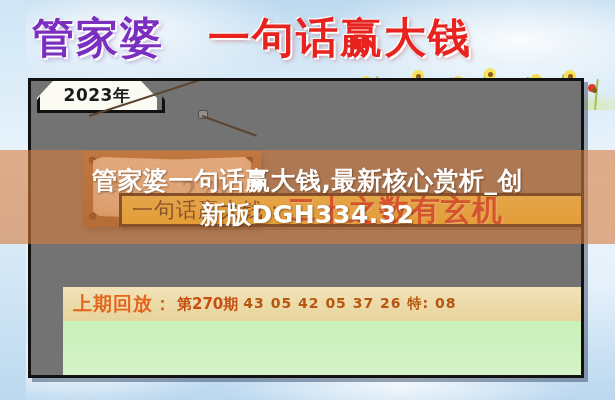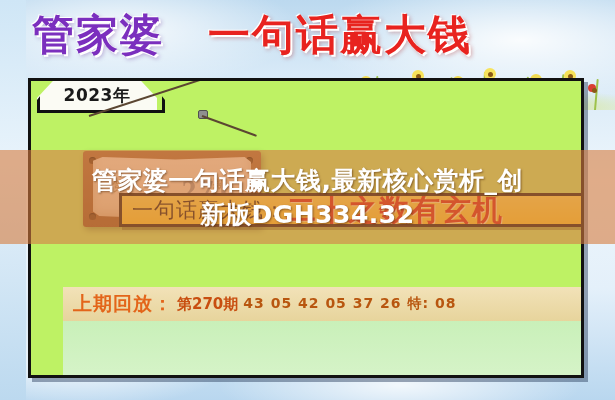--- a/index.html
+++ b/index.html
@@ -24,21 +24,21 @@
     position:absolute;left:0;top:0;width:26px;height:400px;
     background:linear-gradient(180deg,#cfe6f6,#e8f3fb 40%,#bcd9ef);
   }
 
   
   .hdr{position:absolute;left:0;top:0;width:615px;height:80px;}
   .hdr-t1,.hdr-t2{
     position:absolute;top:12px;
     font-weight:bold;letter-spacing:2px;
     font-size:42px;line-height:52px;
-    font-family:Liberation Mono, monospace;
+    font-family:Liberation Serif, serif;
     white-space:nowrap;
   }
   .hdr-t1{left:32px;color:#7b2fbe;
     text-shadow:2px 2px 0 #fff,-1px -1px 0 #fff,3px 3px 4px rgba(90,30,140,.35);}
   .hdr-t2{left:208px;color:#e8231f;
     text-shadow:2px 2px 0 #fff,-1px -1px 0 #fff,3px 3px 4px rgba(170,20,20,.35);}
 
   
   .grass{
     position:absolute;left:330px;top:58px;width:285px;height:52px;
@@ -47,21 +47,21 @@
       radial-gradient(ellipse 160px 24px at 215px 50px,#d7e79a,rgba(215,231,154,0) 72%);
   }
   .blade{position:absolute;bottom:0;width:2px;background:#9ec24a;border-radius:2px 2px 0 0;transform-origin:bottom center;}
   .flw{position:absolute;width:12px;height:12px;border-radius:50%;}
   .flw::after{content:"";position:absolute;left:3.5px;top:3.5px;width:5px;height:5px;border-radius:50%;background:#8a5a16;}
   .stem{position:absolute;width:1.6px;background:#86b341;bottom:0;}
 
   
   .panel{
     position:absolute;left:28px;top:78px;width:550px;height:294px;
-    background:#bef264;border:3px solid #111;
+    background:#737373;border:3px solid #111;
     box-shadow:4px 4px 0 rgba(40,60,90,.45);
   }
   .panel-inner{position:absolute;inset:0;overflow:hidden;}
 
   
   .yeartag{
     position:absolute;left:6px;top:-1px;width:120px;height:30px;
     clip-path:polygon(14% 0,86% 0,100% 60%,100% 100%,0 100%,0 60%);
     background:#fbfbf4;border-bottom:0;
   }

